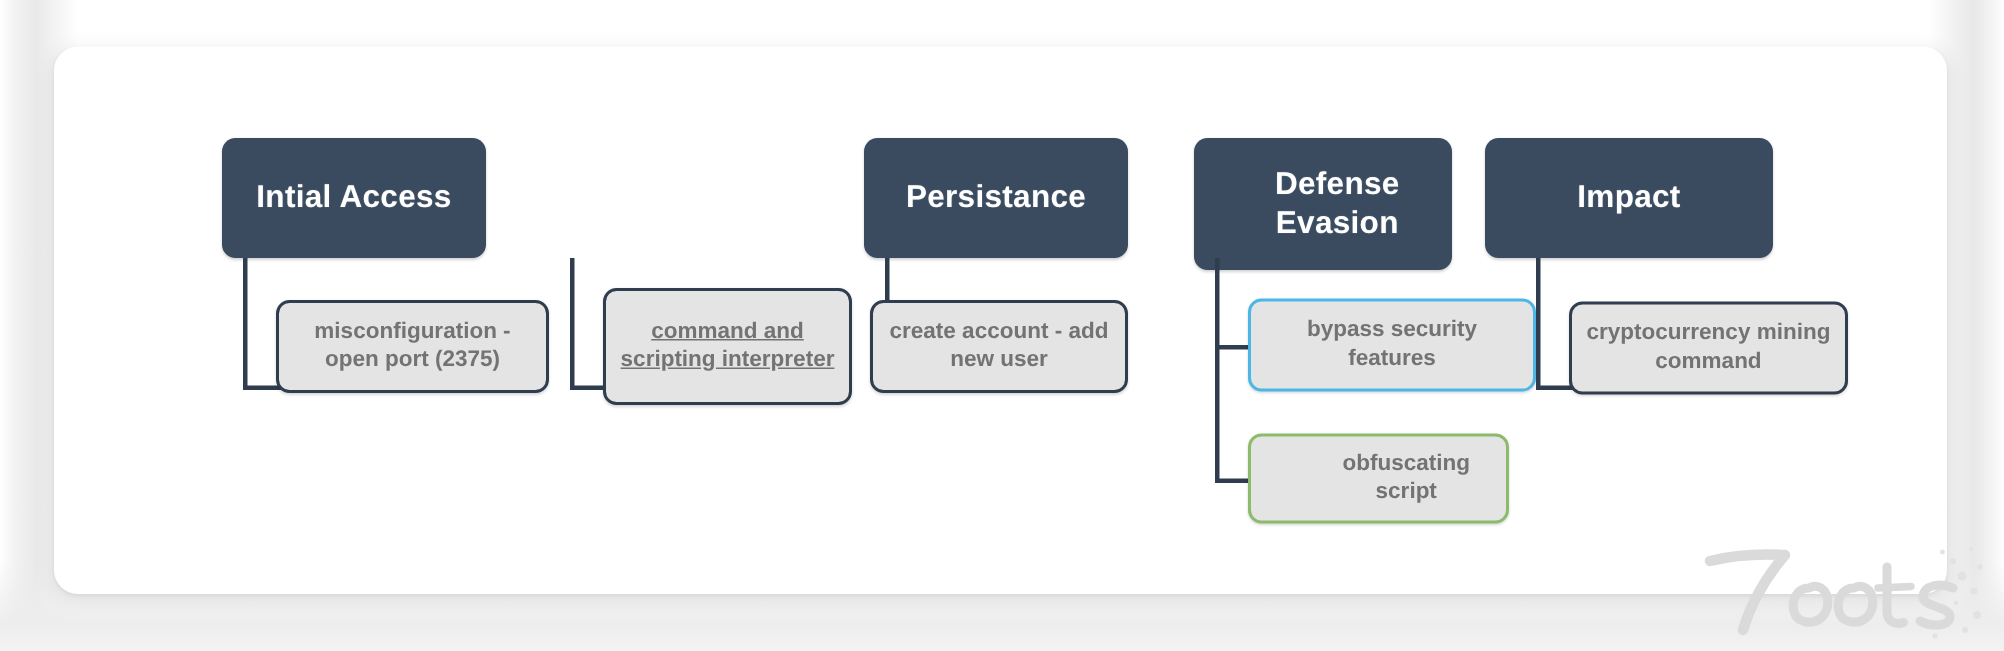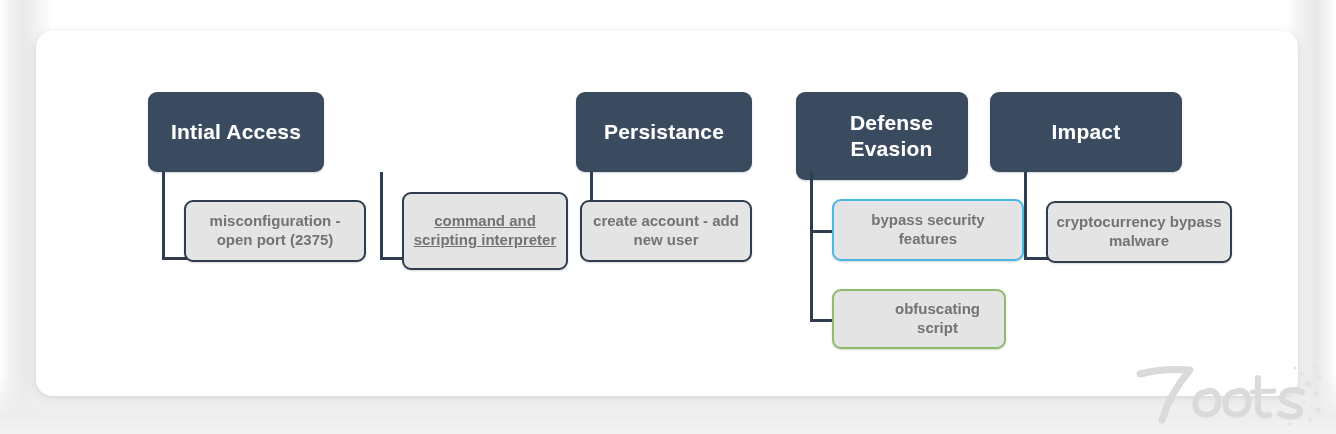--- a/index.html
+++ b/index.html
@@ -156,21 +156,21 @@
     <div class="node technique hl-green" style="left:796px; top:258px; width:174px; height:60px;">
       <span>obfuscating script</span>
     </div>
 
     <div class="node tactic" style="left:954px; top:61px; width:192px; height:80px;">
       <span>Impact</span>
     </div>
     <div class="trunk" style="left:988px; top:141px; height:88px;"></div>
     <div class="stub" style="left:988px; top:226px; width:26px;"></div>
     <div class="node technique" style="left:1010px; top:170px; width:186px; height:62px;">
-      <span>cryptocurrency bypass malware</span>
+      <span>cryptocurrency mining command</span>
     </div>
 
   </div>
 </div>
 
 <div id="watermark">
   <svg viewBox="0 0 190 78" xmlns="http://www.w3.org/2000/svg" aria-hidden="true">
     <g fill="none" stroke="#dadada" stroke-linecap="round" stroke-linejoin="round">
 
       <path d="M8 20 C24 16, 42 15, 58 16 C46 30, 36 46, 30 66" stroke-width="7"></path>

